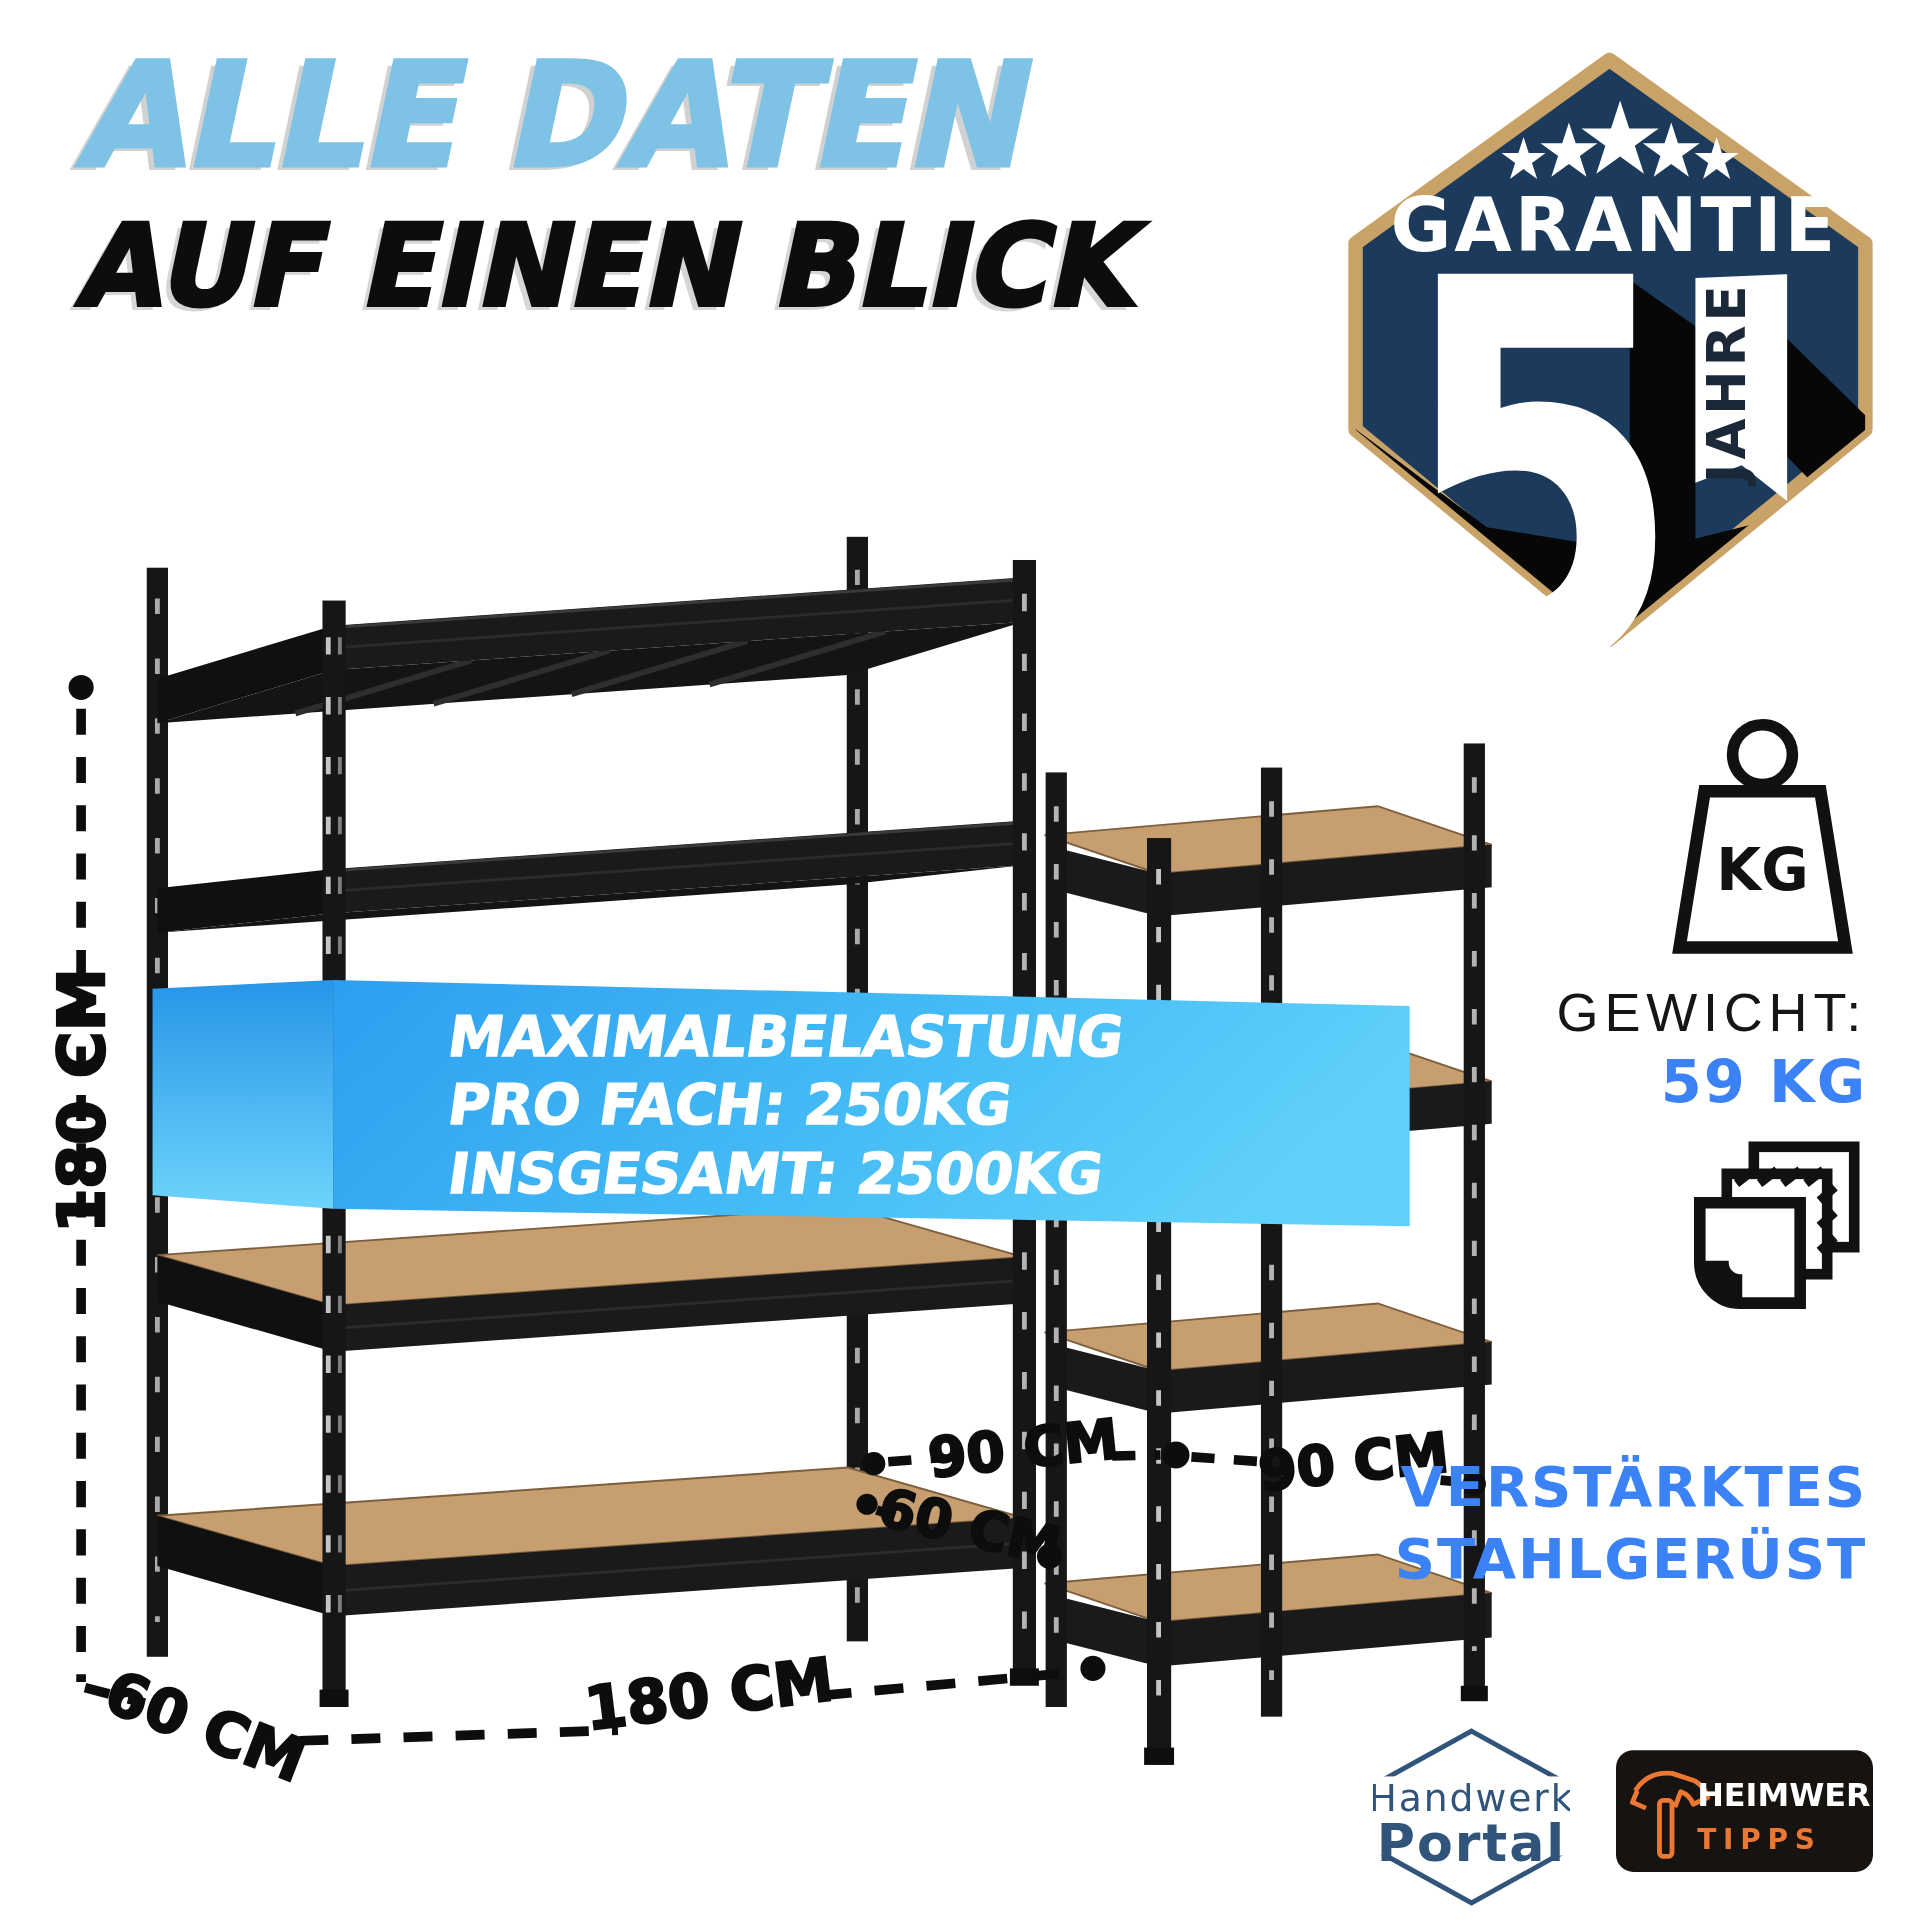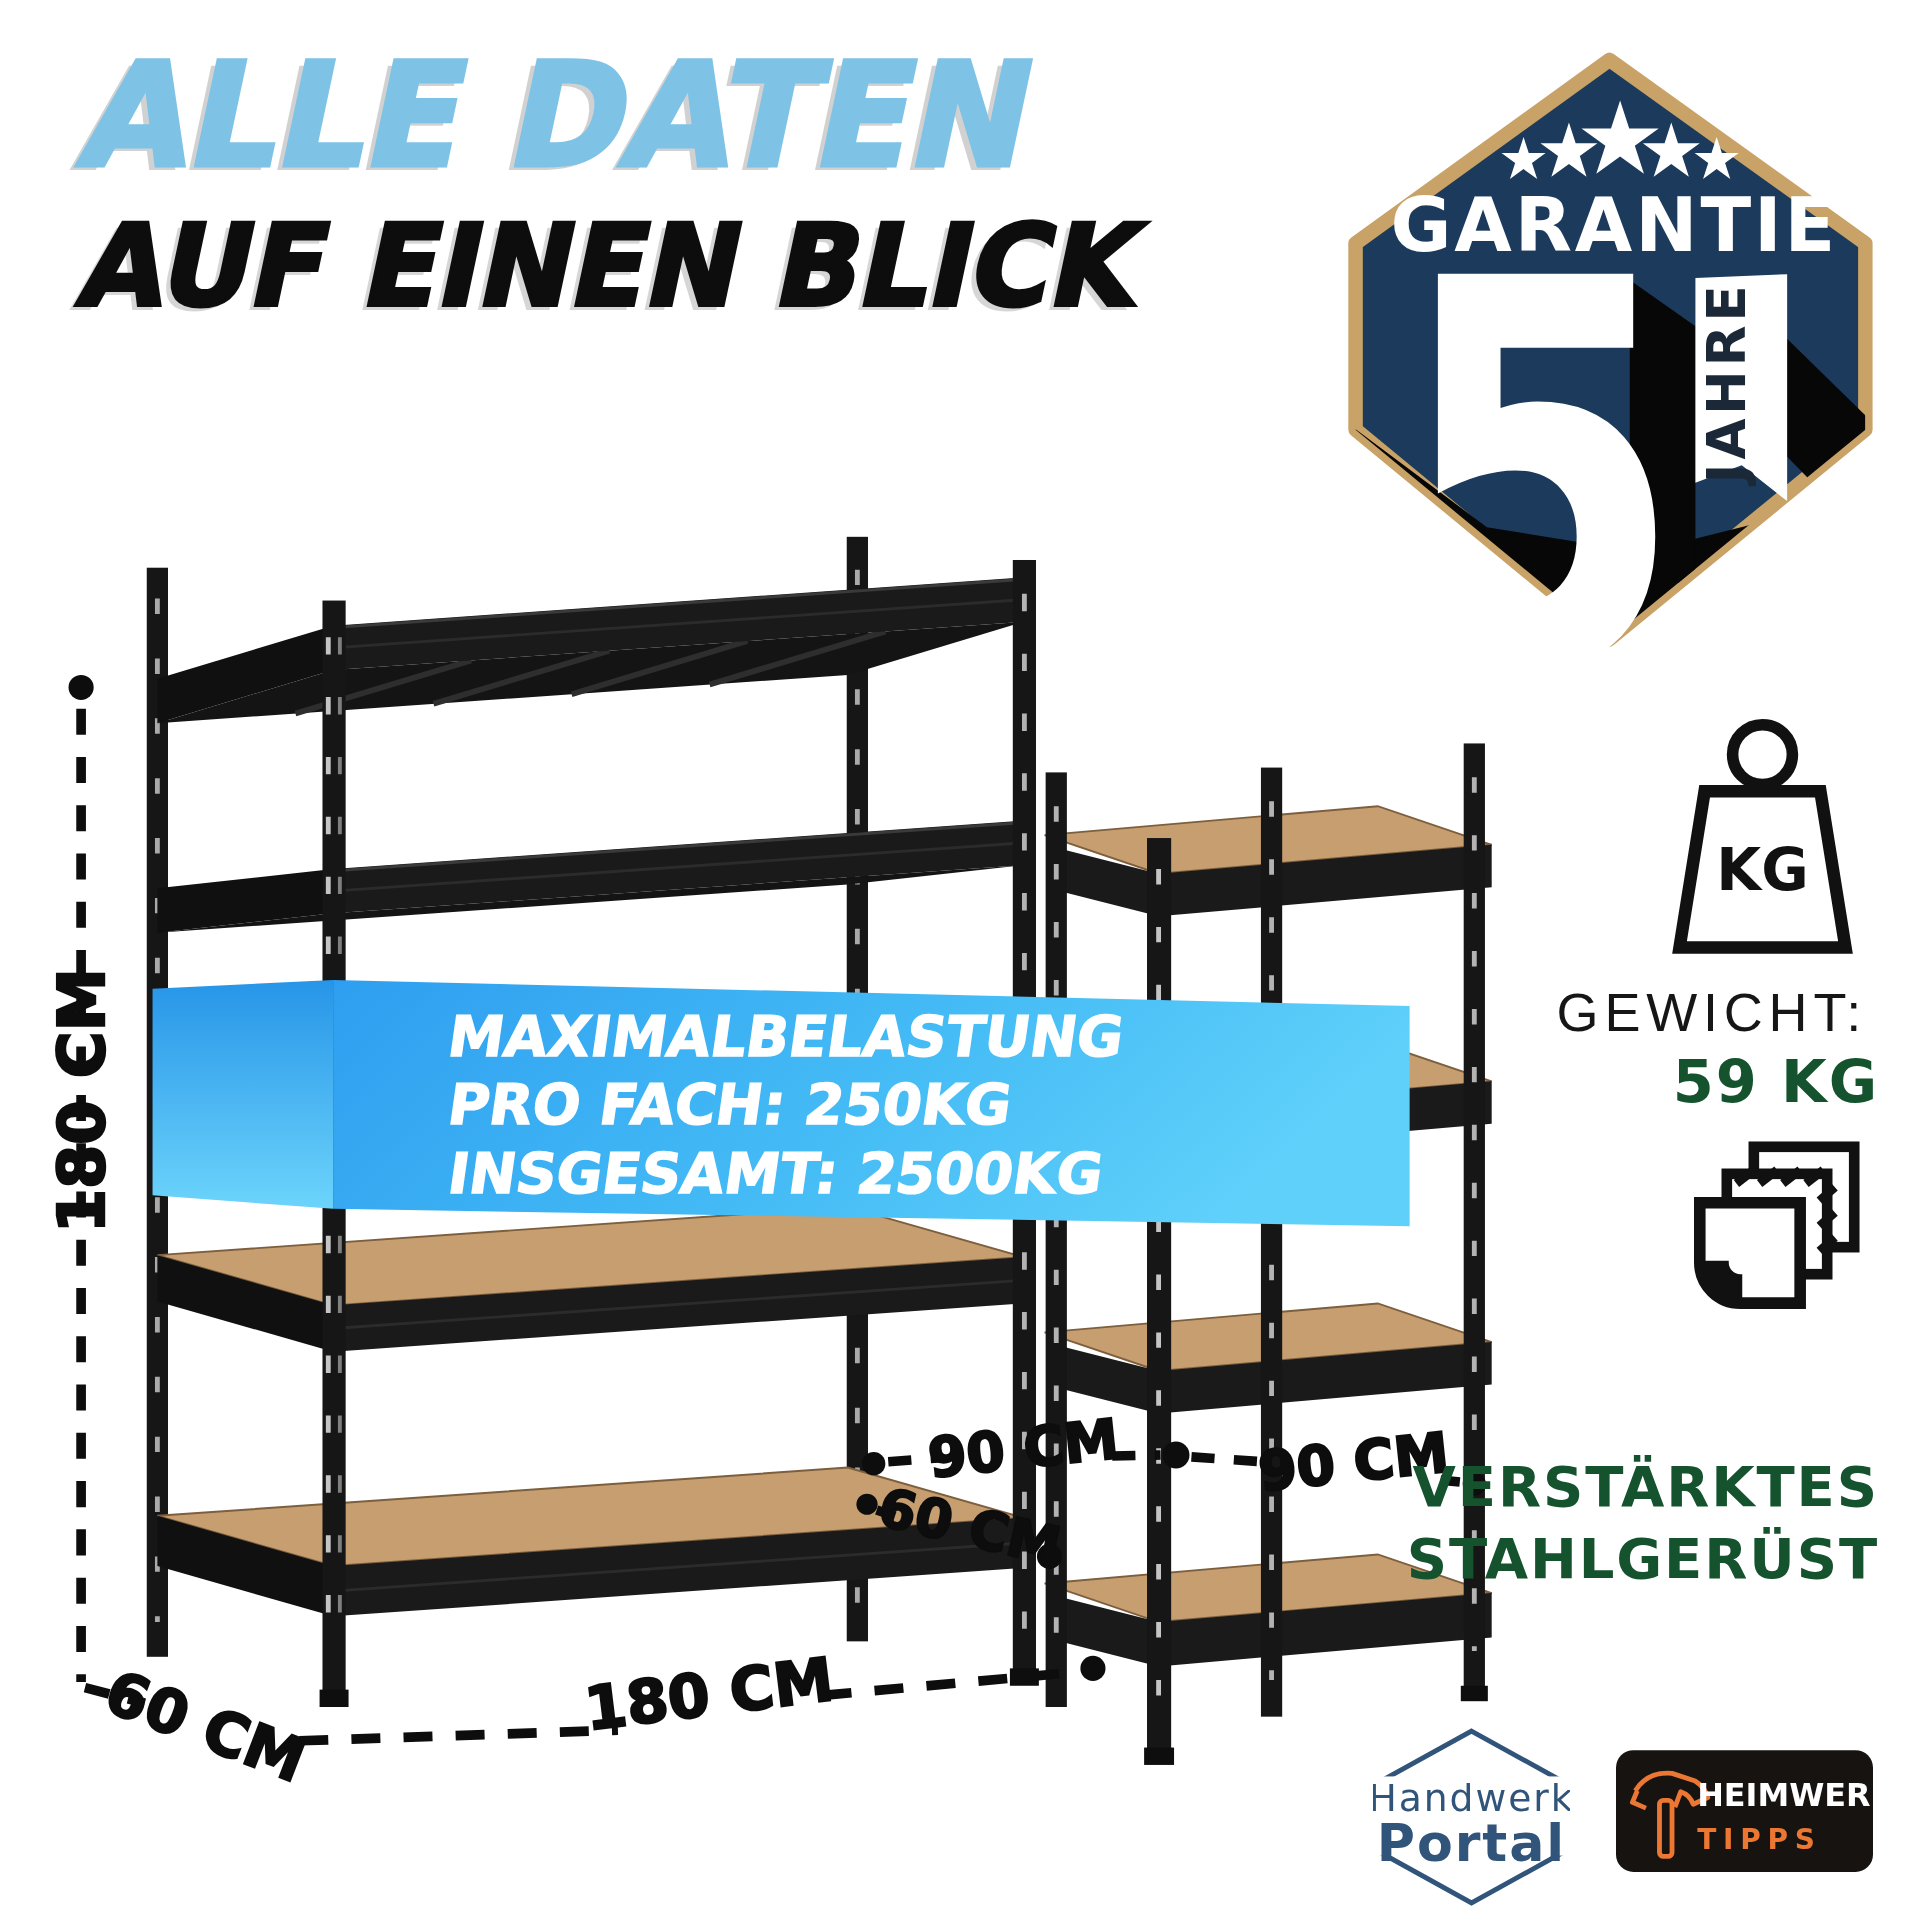--- a/index.html
+++ b/index.html
@@ -9,21 +9,21 @@
   .title{position:absolute;left:71px;top:42px;line-height:1.04;}
   .title .l1{font-size:143px;font-weight:bold;color:#7EC3E6;-webkit-text-stroke:4.8px #7EC3E6;
              transform:skewX(-12deg) scaleX(.97);transform-origin:left bottom;
              text-shadow:-6.8px 4.8px 0 rgba(0,0,0,0.18);white-space:nowrap;}
   .title .l2{font-size:113px;font-weight:bold;color:#0d0d0d;-webkit-text-stroke:3.9px #0d0d0d;
              transform:skewX(-12deg) scaleX(.97);transform-origin:left bottom;margin-top:17.4px;
              text-shadow:-5.8px 4.8px 0 rgba(0,0,0,0.16);white-space:nowrap;}
   
   .spec-label{position:absolute;right:64px;color:#161616;font-family:"Liberation Sans",sans-serif;
               font-weight:400;font-size:54px;letter-spacing:5.8px;white-space:nowrap;text-align:right;}
-  .spec-value{position:absolute;right:52px;color:#14532d;font-weight:bold;font-size:59px;
+  .spec-value{position:absolute;right:64px;color:#3b82f6;font-weight:bold;font-size:59px;
               letter-spacing:1.9px;white-space:nowrap;text-align:right;line-height:1.18;}
   svg text{font-family:"DejaVu Sans","Liberation Sans",sans-serif;}
   .dim-label{font-weight:bold;fill:#0d0d0d;stroke:#0d0d0d;stroke-width:2.5;paint-order:stroke;}
   .banner-text{font-weight:bold;fill:#ffffff;stroke:#ffffff;stroke-width:1.6;paint-order:stroke;}
   .badge-word{font-weight:bold;fill:#ffffff;}
   .post{fill:#161616;}
   .beam{fill:#1a1a1a;}
   .wood{fill:#C69E70;stroke:#7d5f3e;stroke-width:2;}
   .under{fill:#141414;}
   .sideface{fill:#101010;}

